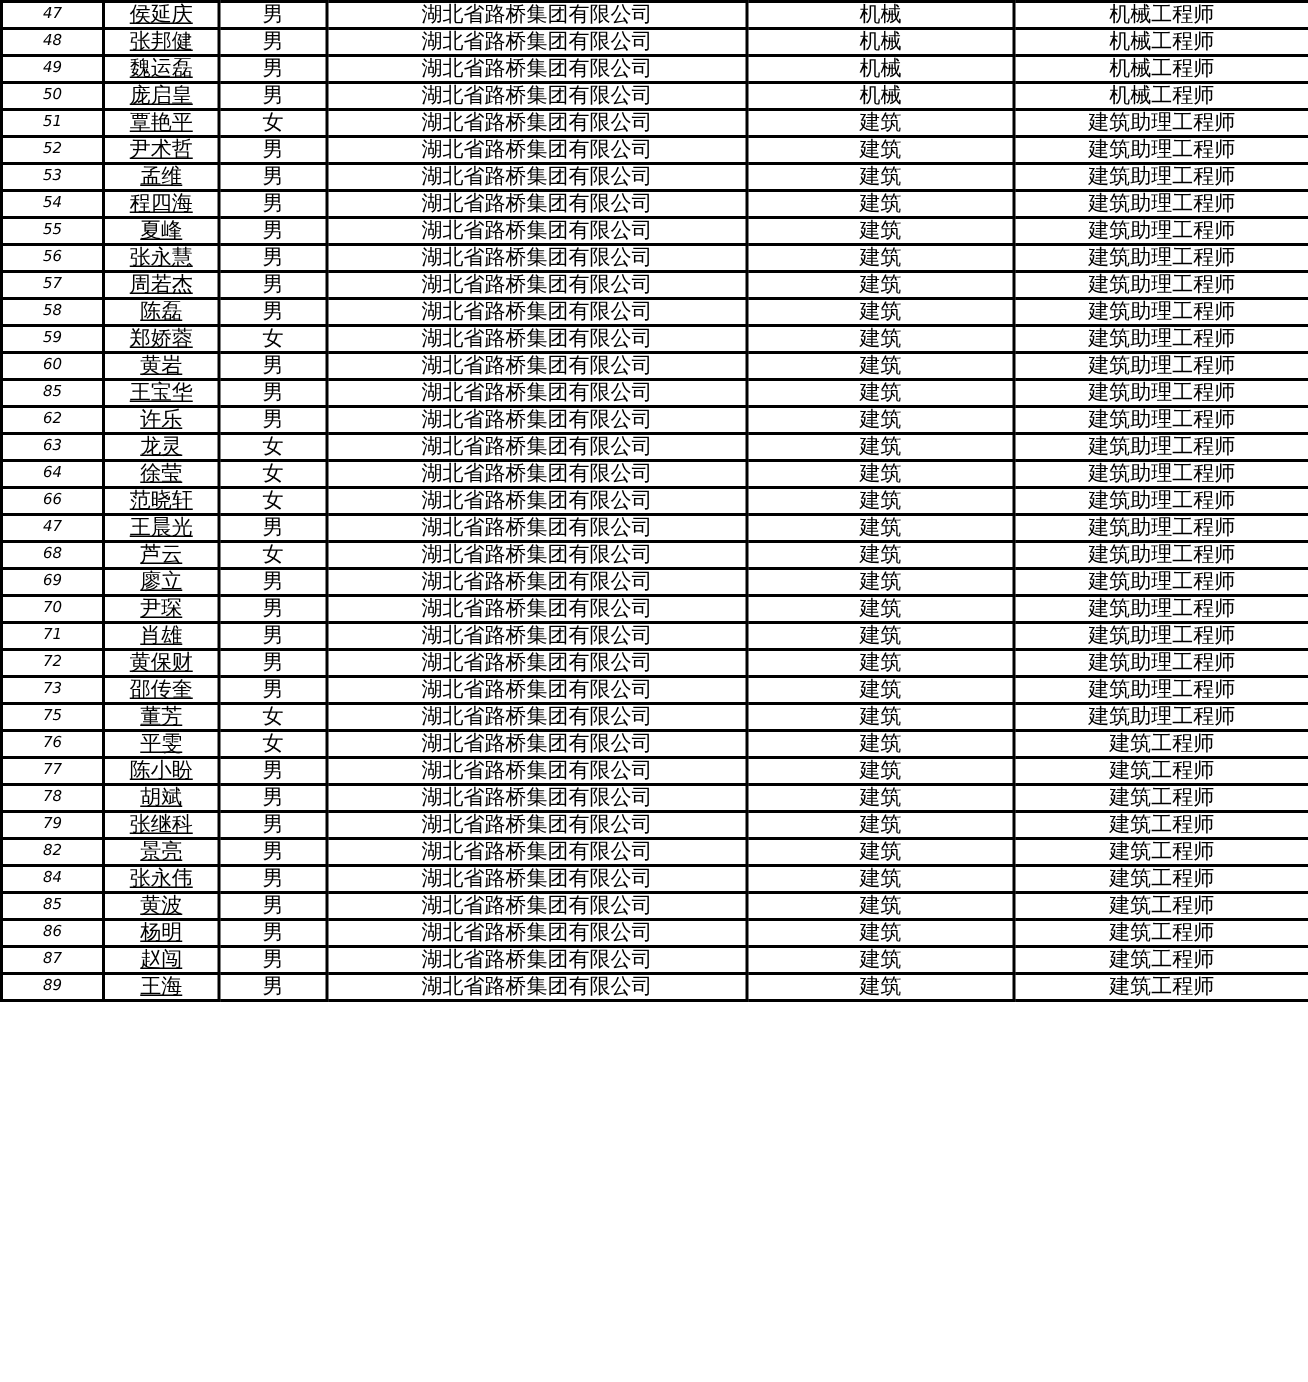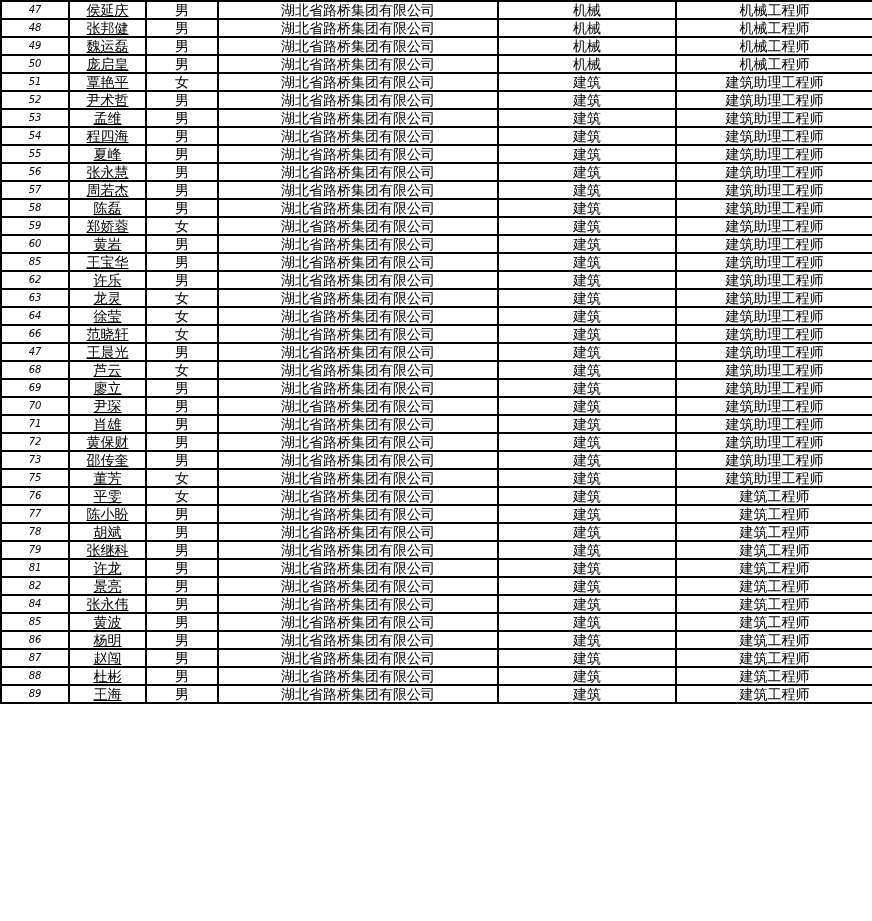--- a/index.html
+++ b/index.html
@@ -291,28 +291,20 @@
       </tr>
       <tr>
         <td class="col-num">79</td>
         <td class="col-name">张继科</td>
         <td class="col-gender">男</td>
         <td class="col-company">湖北省路桥集团有限公司</td>
         <td class="col-category">建筑</td>
         <td class="col-title">建筑工程师</td>
       </tr>
       <tr>
-        <td class="col-num">81</td>
-        <td class="col-name">许龙</td>
-        <td class="col-gender">男</td>
-        <td class="col-company">湖北省路桥集团有限公司</td>
-        <td class="col-category">建筑</td>
-        <td class="col-title">建筑工程师</td>
-      </tr>
-      <tr>
         <td class="col-num">82</td>
         <td class="col-name">景亮</td>
         <td class="col-gender">男</td>
         <td class="col-company">湖北省路桥集团有限公司</td>
         <td class="col-category">建筑</td>
         <td class="col-title">建筑工程师</td>
       </tr>
       <tr>
         <td class="col-num">84</td>
         <td class="col-name">张永伟</td>
@@ -333,28 +325,20 @@
         <td class="col-num">86</td>
         <td class="col-name">杨明</td>
         <td class="col-gender">男</td>
         <td class="col-company">湖北省路桥集团有限公司</td>
         <td class="col-category">建筑</td>
         <td class="col-title">建筑工程师</td>
       </tr>
       <tr>
         <td class="col-num">87</td>
         <td class="col-name">赵闯</td>
-        <td class="col-gender">男</td>
-        <td class="col-company">湖北省路桥集团有限公司</td>
-        <td class="col-category">建筑</td>
-        <td class="col-title">建筑工程师</td>
-      </tr>
-      <tr>
-        <td class="col-num">88</td>
-        <td class="col-name">杜彬</td>
         <td class="col-gender">男</td>
         <td class="col-company">湖北省路桥集团有限公司</td>
         <td class="col-category">建筑</td>
         <td class="col-title">建筑工程师</td>
       </tr>
       <tr>
         <td class="col-num">89</td>
         <td class="col-name">王海</td>
         <td class="col-gender">男</td>
         <td class="col-company">湖北省路桥集团有限公司</td>

